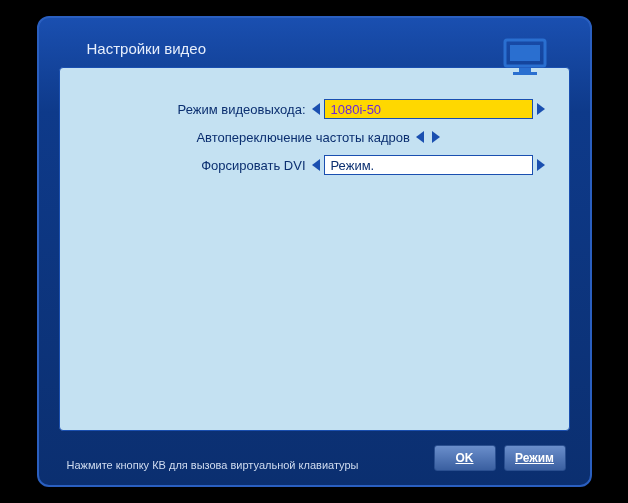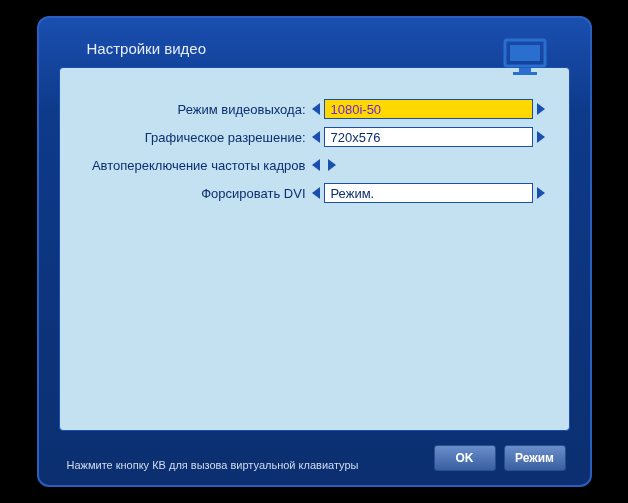--- a/index.html
+++ b/index.html
@@ -39,20 +39,21 @@
   .monitor-icon {
     position: absolute;
     top: -30px; right: 20px;
     width: 48px; height: 40px;
   }
   .rows { display: flex; flex-direction: column; gap: 6px; }
   .row {
     display: flex;
     align-items: center;
     height: 22px;
+    justify-content: center;
   }
   .label {
     width: 228px;
     text-align: right;
     color: #0b2f70;
     font-size: 13px;
     padding-right: 2px;
   }
   .arrow {
     width: 16px; height: 20px;
@@ -82,21 +83,21 @@
     align-items: flex-end;
     justify-content: space-between;
     padding-top: 12px;
     height: 40px;
   }
   .hint {
     font-size: 11px;
     color: #d0dcf0;
     margin-left: 8px;
   }
-  .buttons { display: flex; gap: 8px; margin-right: 4px; }
+  .buttons { display: flex; gap: 8px; margin-right: 4px; text-decoration: underline; }
   .btn {
     min-width: 62px;
     height: 26px;
     background: linear-gradient(to bottom, #6a8ecb, #3a5fa0);
     border: 1px solid #2a4f90;
     border-radius: 3px;
     color: #fff;
     font-size: 12px;
     font-weight: bold;
     display: flex;
@@ -132,34 +133,20 @@
             </svg>
         </div>
         <div class="value selected">1080i-50</div>
         <div class="arrow">
           <svg width="12" height="14">
               <polygon points="2,1 10,7 2,13" fill="#1a4fb0"></polygon>
             </svg>
         </div>
       </div>
 
-      <div class="row">
-        <div class="label">Графическое разрешение:</div>
-        <div class="arrow">
-          <svg width="12" height="14">
-              <polygon points="10,1 2,7 10,13" fill="#1a4fb0"></polygon>
-            </svg>
-        </div>
-        <div class="value">720x576</div>
-        <div class="arrow">
-          <svg width="12" height="14">
-              <polygon points="2,1 10,7 2,13" fill="#1a4fb0"></polygon>
-            </svg>
-        </div>
-      </div>
 
       <div class="row">
         <div class="label">Автопереключение частоты кадров</div>
         <div class="arrow">
           <svg width="12" height="14">
               <polygon points="10,1 2,7 10,13" fill="#1a4fb0"></polygon>
             </svg>
         </div>
         <div class="arrow">
           <svg width="12" height="14">

